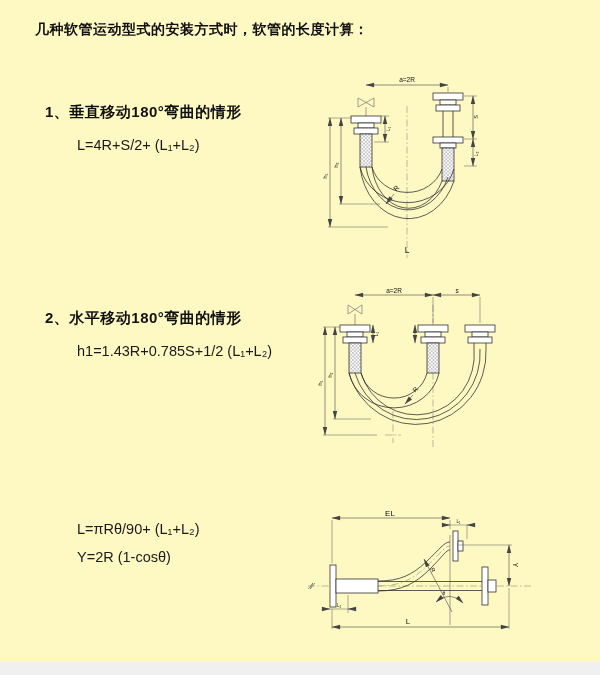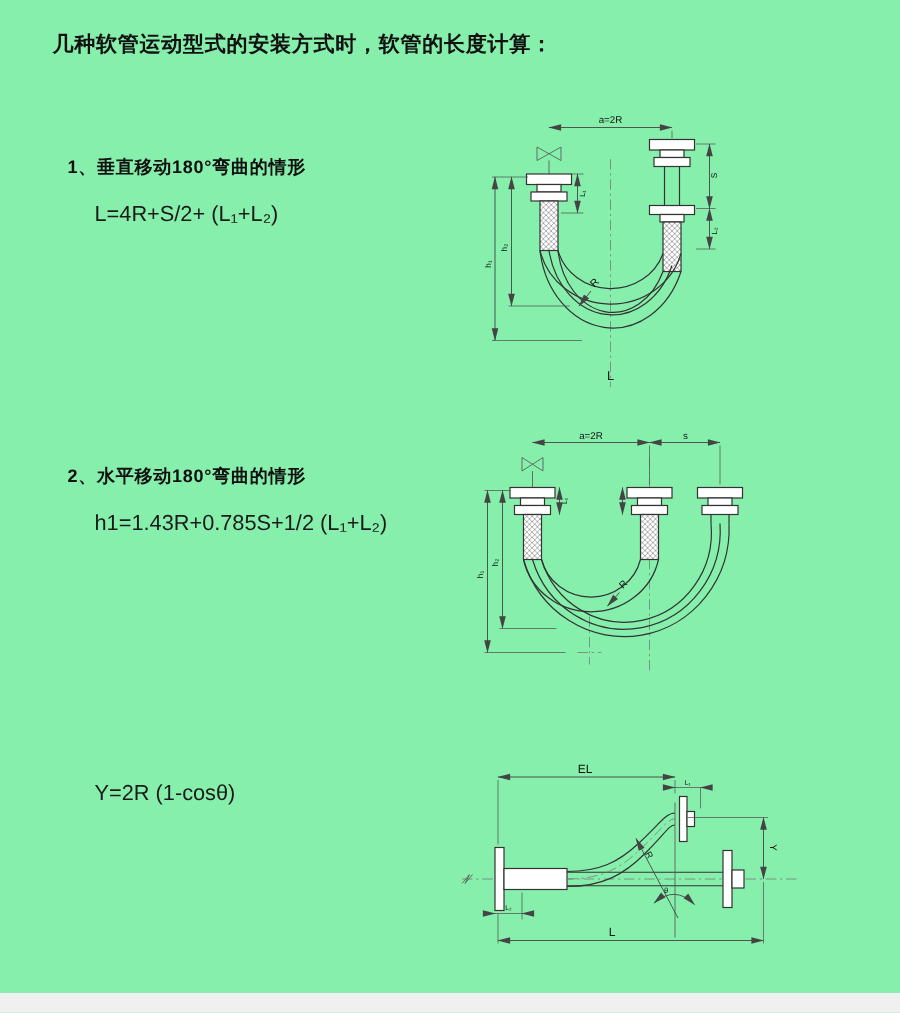--- a/index.html
+++ b/index.html
@@ -1,27 +1,27 @@
 <!DOCTYPE html>
 <html><head>
 <meta charset="utf-8">
 <style>
   html,body{margin:0;padding:0;}
   body{
     width:600px;height:675px;background:#ffffff;position:relative;overflow:hidden;
     font-family:"Liberation Sans","DejaVu Sans",sans-serif;color:#1a1a1a;
   }
-  .page{position:absolute;inset:0;background:#86efac;}
+  .page{position:absolute;inset:0;background:#fef9c3;}
   .title{
     position:absolute;left:35px;top:21px;font-size:14px;font-weight:bold;
     letter-spacing:0.5px;color:#111;white-space:nowrap;
   }
   .sec{position:absolute;left:45px;width:275px;}
-  .sec-heading{font-size:12px;font-weight:bold;color:#111;letter-spacing:0.5px;margin:0 0 9px 0;white-space:nowrap;}
-  .formula{font-size:14.5px;line-height:28px;margin-left:18px;color:#1a1a1a;white-space:nowrap;}
+  .sec-heading{font-size:15px;font-weight:bold;color:#111;letter-spacing:0.5px;margin:0 0 9px 0;white-space:nowrap;}
+  .formula{font-size:14.5px;line-height:28px;margin-left:32px;color:#1a1a1a;white-space:nowrap;}
   .diagram{position:absolute;}
   svg{display:block;}
   svg text{font-family:"Liberation Sans","DejaVu Sans",sans-serif;fill:#111;}
   .dim{stroke:#444;stroke-width:0.6;fill:none;}
   .ext{stroke:#555;stroke-width:0.5;fill:none;}
   .cl{stroke:#777;stroke-width:0.5;fill:none;stroke-dasharray:7 2.5 1.5 2.5;}
   .part{fill:#fff;stroke:#333;stroke-width:0.8;}
   .hose{fill:none;stroke:#333;stroke-width:0.8;}
   .thin{stroke:#555;stroke-width:0.55;fill:none;}
   .bottom-strip{position:absolute;left:0;bottom:0;width:600px;height:13px;background:#f0f0f0;}
@@ -37,20 +37,21 @@
     <div class="sec-heading">1、垂直移动180°弯曲的情形</div>
     <div class="formula">L=4R+S/2+ (L₁+L₂)</div>
   </section>
 
   <section class="sec" style="top:309px">
     <div class="sec-heading">2、水平移动180°弯曲的情形</div>
     <div class="formula">h1=1.43R+0.785S+1/2 (L₁+L₂)</div>
   </section>
 
   <section class="sec" style="top:515px">
+    <div class="formula">L=πRθ/90+ (L₁+L₂)</div>
     <div class="formula">Y=2R (1-cosθ)</div>
   </section>
 
   <div class="diagram" style="left:308px;top:70px">
     <svg width="232" height="192" viewBox="0 0 232 192">
       <defs>
         <marker id="arr1" markerWidth="10" markerHeight="8" refX="8.6" refY="3" orient="auto-start-reverse" markerUnits="userSpaceOnUse">
           <path d="M0.5,0.8 L9,3 L0.5,5.2 Z" fill="#444"></path>
         </marker>
         <pattern id="braid1" width="3.5" height="3.5" patternUnits="userSpaceOnUse">

